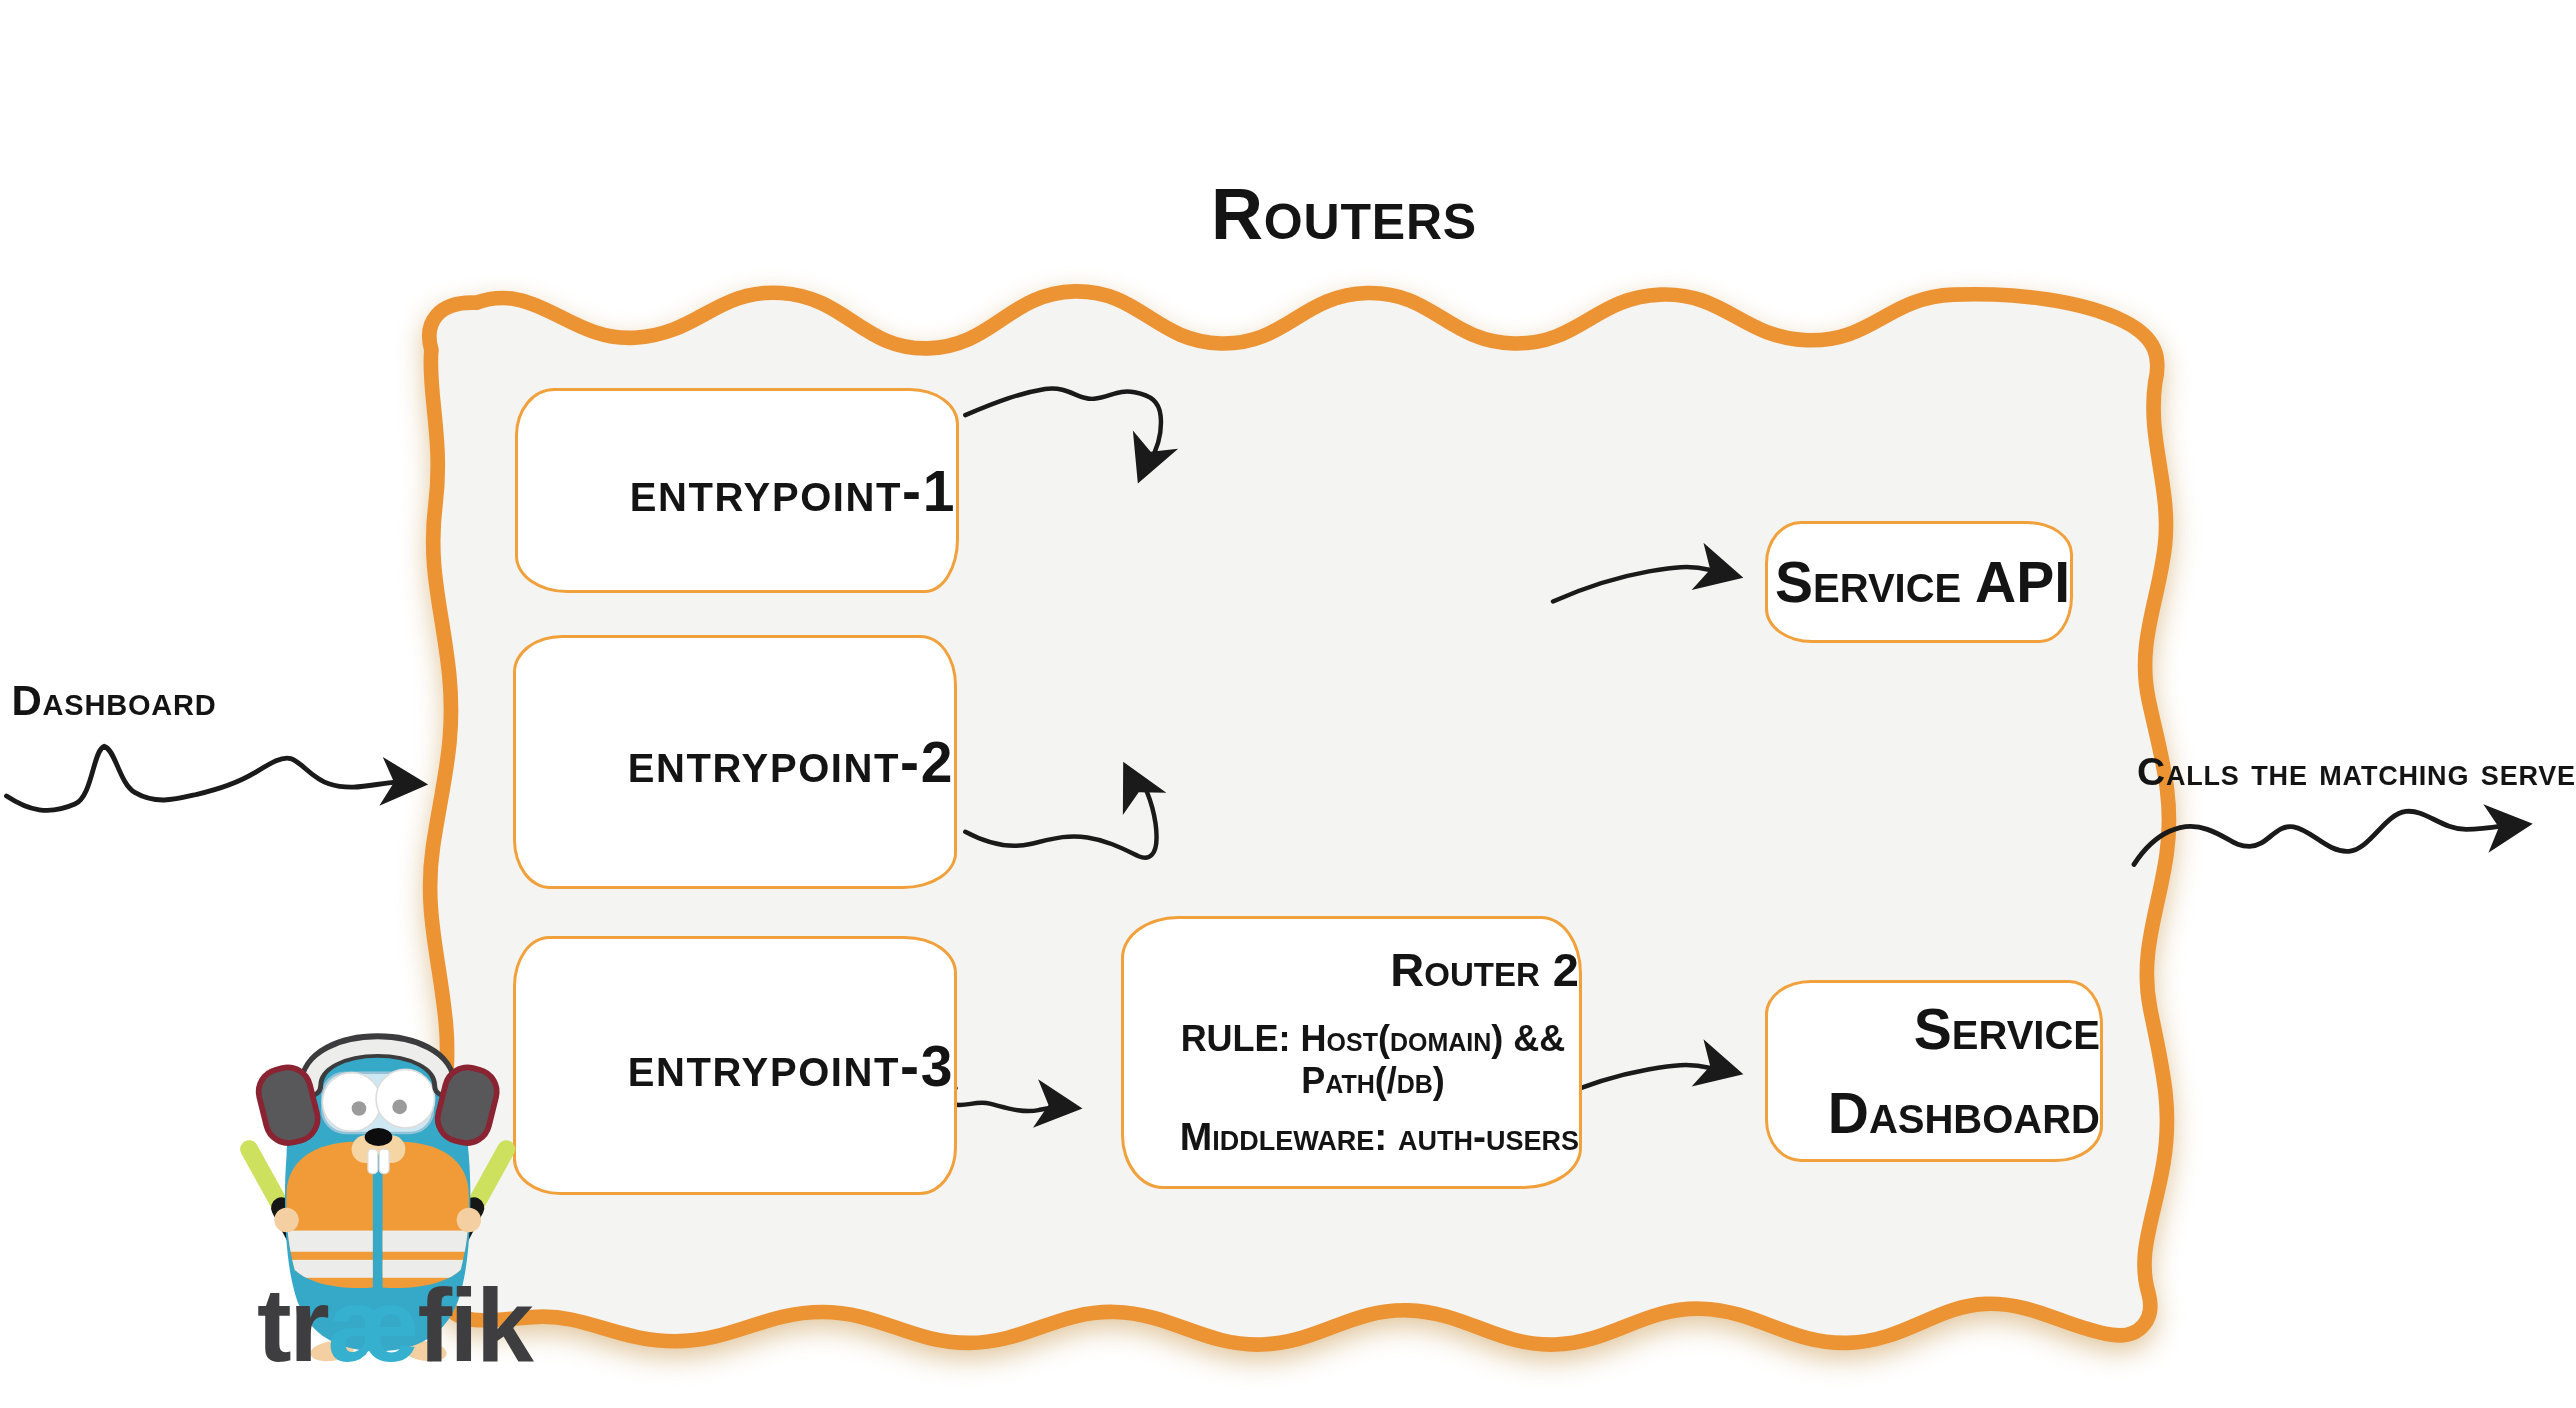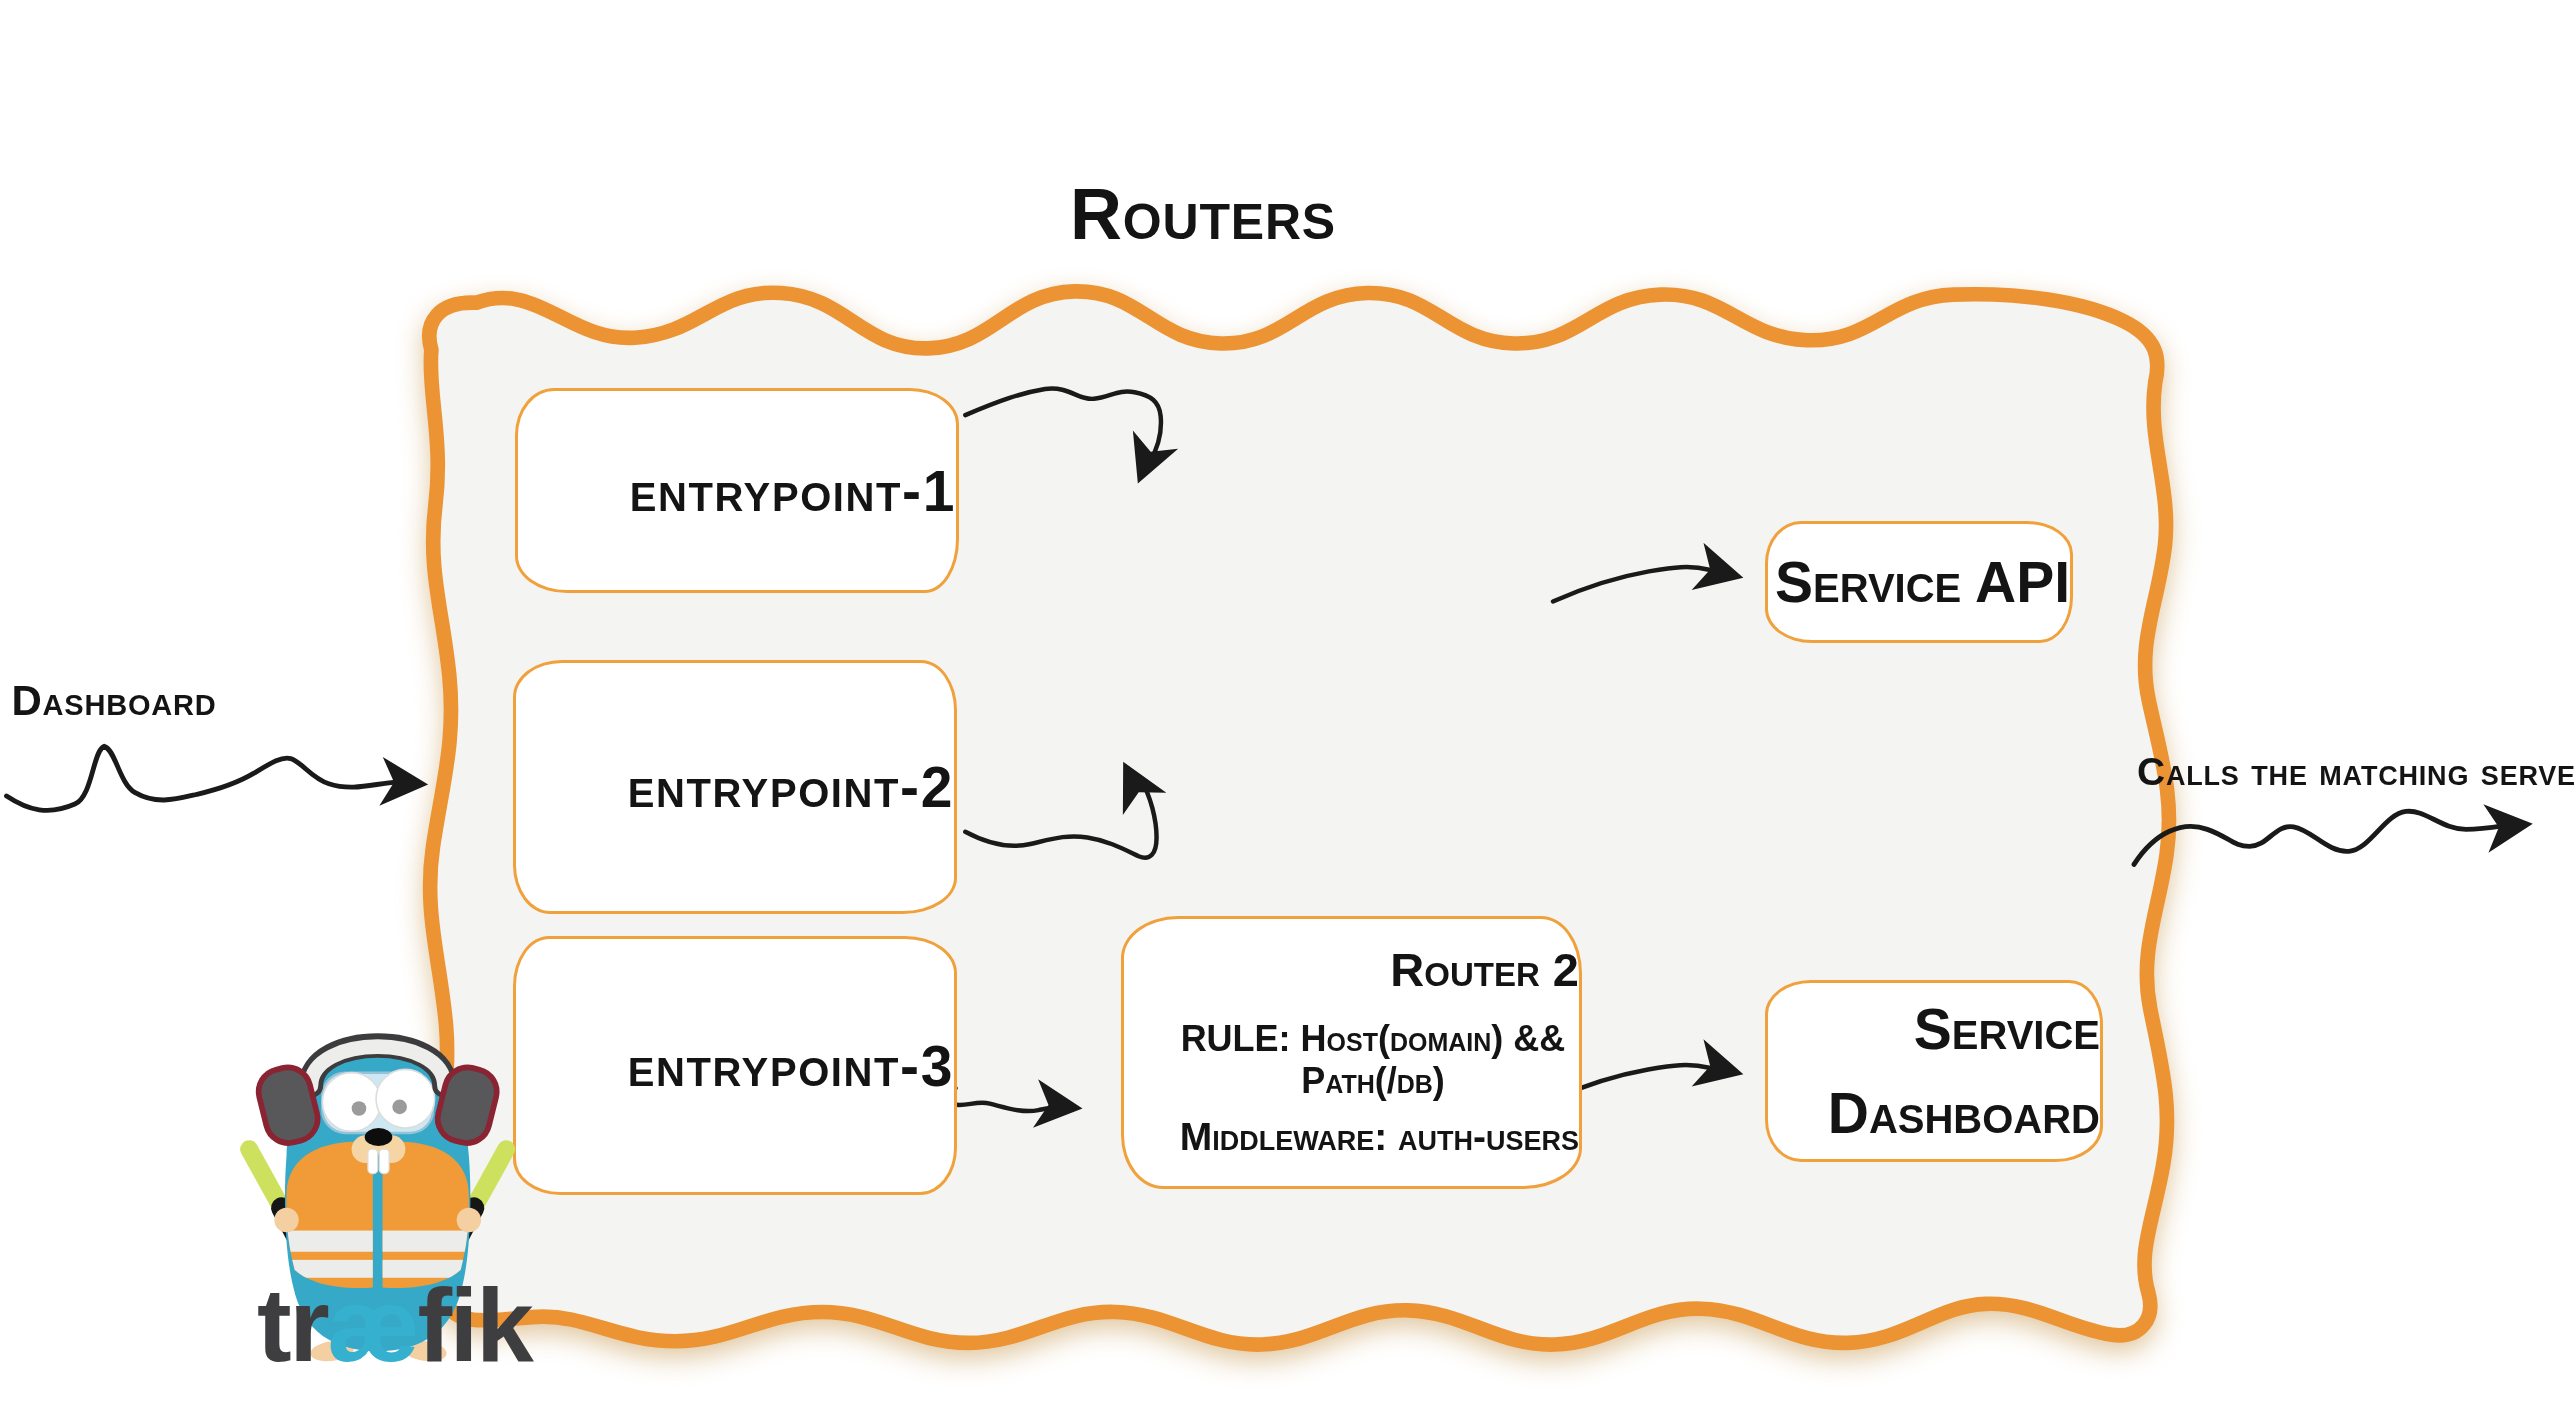--- a/index.html
+++ b/index.html
@@ -1,30 +1,30 @@
 <!DOCTYPE html>
 <html style="font-size:13px"><head>
 <meta charset="utf-8">
 <style>
   html,body{margin:0;padding:0;background:#ffffff;}
   .stage{position:relative;width:2576px;height:1408px;overflow:hidden;background:#ffffff;
          font-family:"Liberation Sans","DejaVu Sans",sans-serif;color:#141414;}
   svg.layer{position:absolute;left:0;top:0;width:2576px;height:1408px;}
   .sc{font-variant:small-caps;}
   .label{position:absolute;white-space:nowrap;font-weight:600;letter-spacing:0.8px;}
-  .diagram-title{left:1070px;top:173px;width:407px;text-align:left;font-size:72px;}
+  .diagram-title{left:1070px;top:173px;width:407px;text-align:right;font-size:72px;}
   .requests-label{left:11.4px;top:677px;font-size:42px;}
   .calls-label{left:2137px;top:750px;font-size:39px;}
   .node{position:absolute;background:#ffffff;border:3.3px solid #F1A13C;box-sizing:border-box;
         display:flex;flex-direction:column;align-items:flex-end;justify-content:center;
         text-align:center;font-weight:600;}
   .ep{width:444px;height:auto;font-size:57px;letter-spacing:1.6px;
       border-radius:39px 49px 34px 52px / 47px 36px 54px 37px;}
   #ep1{left:515px;top:388px;height:205px;}
-  #ep2{left:513px;top:635px;height:254px;border-radius:49px 36px 54px 37px / 37px 50px 36px 49px;margin-top:25px;}
+  #ep2{left:513px;top:635px;height:254px;border-radius:49px 36px 54px 37px / 37px 50px 36px 49px;}
   #ep3{left:513px;top:936px;height:259px;border-radius:36px 52px 37px 47px / 50px 37px 47px 36px;}
   .router{width:461px;justify-content:flex-start;
       border-radius:46px 57px 39px 59px / 52px 41px 60px 42px;}
   #r1{left:1095px;top:495px;height:272px;padding-top:28px;}
   #r1 .rname{font-size:47px;}
   #r1 .rrule{font-size:42px;margin-top:78px;}
   #r2{left:1121px;top:916px;height:273px;padding-top:23px;
       border-radius:57px 41px 59px 42px / 42px 57px 41px 54px;}
   #r2 .rname{font-size:47px;}
   #r2 .rrule{font-size:36px;margin-top:21px;padding-left:43px;}

